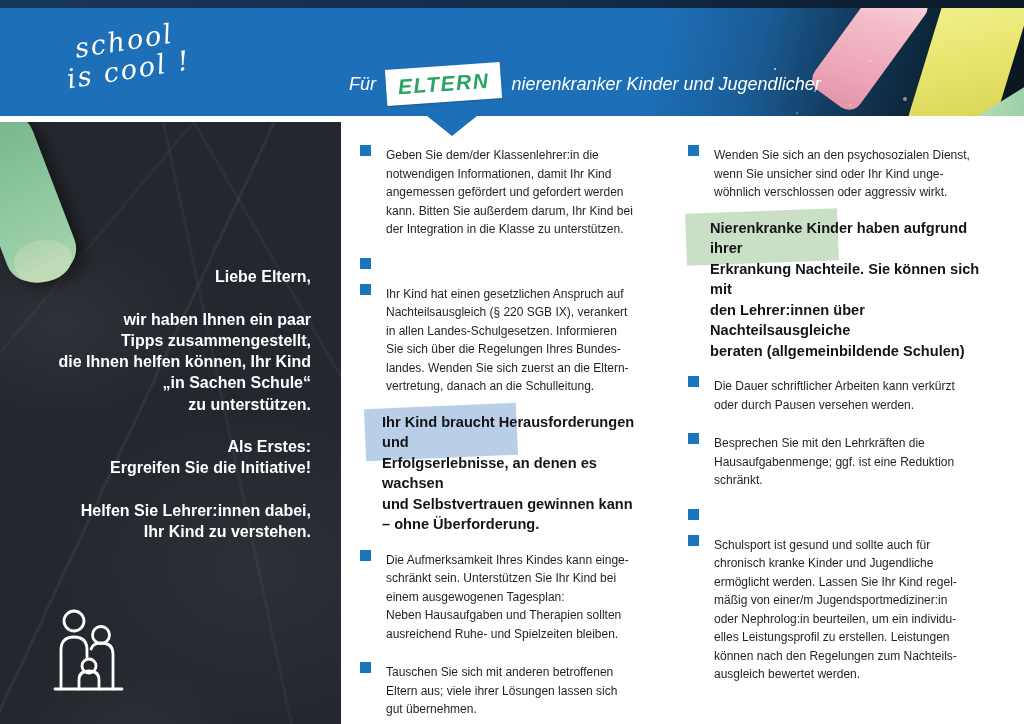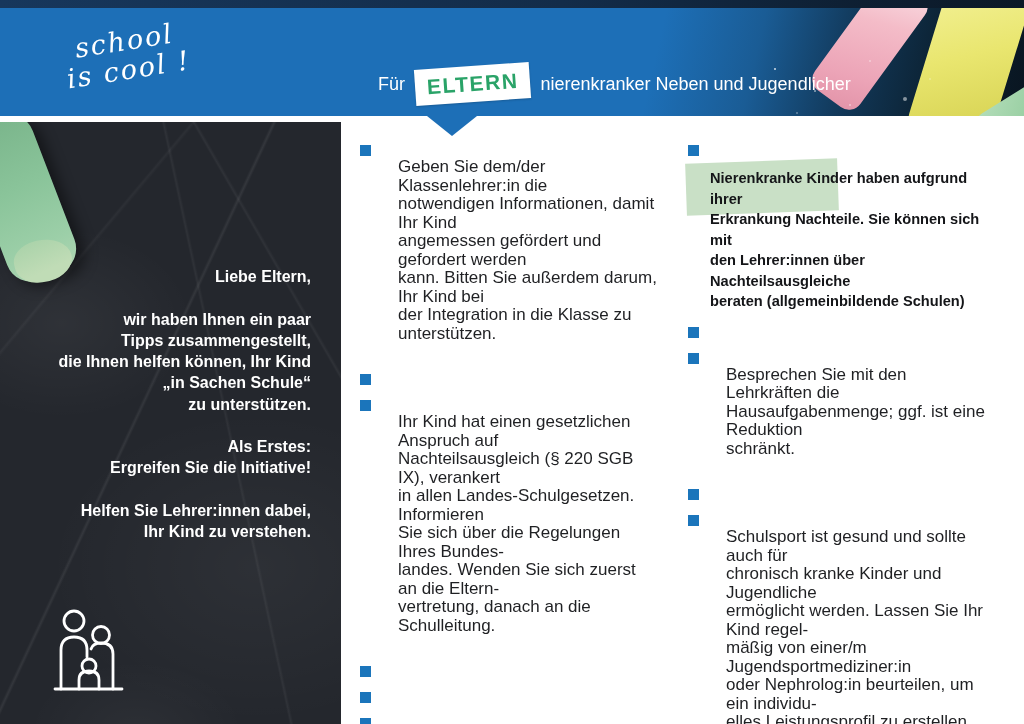--- a/index.html
+++ b/index.html
@@ -28,22 +28,22 @@
     background:linear-gradient(140deg,#b5debb 0%,#95cd9f 60%,#7fbd8c 100%);}
   .speckles{left:180px;top:60px;width:2px;height:2px;border-radius:50%;background:rgba(255,255,255,.8);
     box-shadow:40px 22px 0 rgba(255,255,255,.55), 95px -8px 0 rgba(255,255,255,.4),
       130px 30px 0 1px rgba(255,255,255,.5), 22px 44px 0 rgba(255,255,255,.35),
       75px 36px 0 rgba(255,255,255,.45), 155px 10px 0 rgba(255,255,255,.3);}
   
   .logo{position:absolute;left:64px;top:18px;transform:rotate(-9deg);
     color:#ffffff;font-family:"DejaVu Serif",serif;font-style:italic;
     font-size:27px;line-height:1.08;text-align:center;white-space:pre-line;letter-spacing:2px;}
   
-  .header-title{position:absolute;left:378px;top:58px;display:flex;align-items:center;gap:10px;
-    color:#ffffff;font-size:18px;}
+  .header-title{position:absolute;left:349px;top:58px;display:flex;align-items:center;gap:10px;
+    color:#ffffff;font-size:18px;font-style:italic;}
   .title-badge{display:inline-block;background:#ffffff;color:#2aa368;font-weight:bold;
     font-size:21px;letter-spacing:1.5px;line-height:1;padding:7px 12px 8px;
     transform:rotate(-4deg);box-shadow:0 1px 2px rgba(0,0,0,.18);}
   
   .tail{position:absolute;left:427px;top:116px;width:0;height:0;z-index:3;
     border-left:25px solid transparent;border-right:25px solid transparent;
     border-top:20px solid #1d6fb7;}
   
   .chalkboard{position:absolute;left:0;top:122px;width:341px;height:718px;z-index:2;overflow:hidden;
     background-color:#24272d;
@@ -65,21 +65,21 @@
   .sidebar-message{position:absolute;left:14px;right:30px;top:144px;
     color:#ffffff;font-weight:bold;font-size:16px;line-height:1.33;
     text-align:right;white-space:pre-line;}
   .family-icon{position:absolute;left:52px;top:486px;}
   
   .col{position:absolute;top:142px;z-index:1;}
   .col-middle{left:360px;width:314px;}
   .col-right{left:688px;width:318px;}
   .bullet{display:flex;margin:0 0 12px 0;}
   .sq{flex:0 0 auto;width:11px;height:11px;background:#1b75bb;margin:3px 11px 0 0;}
-  .tx{margin:16px;font-size:17px;line-height:18.5px;color:#1f2023;white-space:pre-line;}
+  .tx{margin:4px;font-size:12px;line-height:18.5px;color:#1f2023;white-space:pre-line;}
   .hl-block{position:relative;margin:4px 16px 12px 22px;}
   .hl-bg{position:absolute;z-index:-1;}
   .hl-bg.blue{left:-17px;top:-6px;width:152px;height:52px;background:#b9cfe7;transform:rotate(-2.5deg);}
   .hl-bg.green{left:-24px;top:-7px;width:152px;height:52px;background:#c9e0c6;transform:rotate(-2deg);}
   .tx-hl{margin:0;font-size:14.6px;line-height:20.5px;font-weight:bold;color:#141518;white-space:pre-line;}
 </style>
 </head>
 <body>
 
 <div class="top-strip"></div>
@@ -89,21 +89,21 @@
     <div class="chalk chalk-pink"></div>
     <div class="chalk chalk-yellow"></div>
     <div class="chalk chalk-green-corner"></div>
     <div class="chalk speckles"></div>
   </div>
   <div class="logo">school
 is cool !</div>
   <div class="header-title">
     <span>Für</span>
     <span class="title-badge">ELTERN</span>
-    <span>nierenkranker Neben und Jugendlicher</span>
+    <span>nierenkranker Kinder und Jugendlicher</span>
   </div>
 </div>
 <div class="tail"></div>
 
 <div class="chalkboard">
   <div class="green-chalk"></div>
   <div class="sidebar-message">Liebe Eltern,
 
 wir haben Ihnen ein paar
 Tipps zusammengestellt,
@@ -141,46 +141,66 @@
   </div>
   <div class="bullet">
     <span class="sq"></span>
     <p class="tx">Ihr Kind hat einen gesetzlichen Anspruch auf
 Nachteilsausgleich (§ 220 SGB IX), verankert
 in allen Landes-Schulgesetzen. Informieren
 Sie sich über die Regelungen Ihres Bundes-
 landes. Wenden Sie sich zuerst an die Eltern-
 vertretung, danach an die Schulleitung.</p>
   </div>
-  <div class="bullet">
-    <span class="sq"></span>
-  </div>
-  <div class="bullet">
-    <span class="sq"></span>
+  <div class="hl-block">
+    <span class="hl-bg blue"></span>
+    <p class="tx-hl">Ihr Kind braucht Herausforderungen und
+Erfolgserlebnisse, an denen es wachsen
+und Selbstvertrauen gewinnen kann
+– ohne Überforderung.</p>
+  </div>
+  <div class="bullet">
+    <span class="sq"></span>
+    <p class="tx">Die Aufmerksamkeit Ihres Kindes kann einge-
+schränkt sein. Unterstützen Sie Ihr Kind bei
+einem ausgewogenen Tagesplan:
+Neben Hausaufgaben und Therapien sollten
+ausreichend Ruhe- und Spielzeiten bleiben.</p>
+  </div>
+  <div class="bullet">
+    <span class="sq"></span>
+    <p class="tx">Tauschen Sie sich mit anderen betroffenen
+Eltern aus; viele ihrer Lösungen lassen sich
+gut übernehmen.</p>
   </div>
   <div class="bullet">
     <span class="sq"></span>
     <p class="tx">Halten Sie regelmäßig Kontakt zu den Lehr-
 kräften, um kurze, aufgrund Wege zu haben.</p>
   </div>
 </div>
 
 <div class="col col-right">
   <div class="bullet">
     <span class="sq"></span>
+    <p class="tx">Wenden Sie sich an den psychosozialen Dienst,
+wenn Sie unsicher sind oder Ihr Kind unge-
+wöhnlich verschlossen oder aggressiv wirkt.</p>
   </div>
   <div class="hl-block">
     <span class="hl-bg green"></span>
     <p class="tx-hl">Nierenkranke Kinder haben aufgrund ihrer
 Erkrankung Nachteile. Sie können sich mit
 den Lehrer:innen über Nachteilsausgleiche
 beraten (allgemeinbildende Schulen)</p>
   </div>
   <div class="bullet">
     <span class="sq"></span>
+    <p class="tx">Die Dauer schriftlicher Arbeiten kann verkürzt
+oder durch Pausen versehen werden.</p>
   </div>
   <div class="bullet">
     <span class="sq"></span>
     <p class="tx">Besprechen Sie mit den Lehrkräften die
 Hausaufgabenmenge; ggf. ist eine Reduktion
 schränkt.</p>
   </div>
   <div class="bullet">
     <span class="sq"></span>
   </div>

